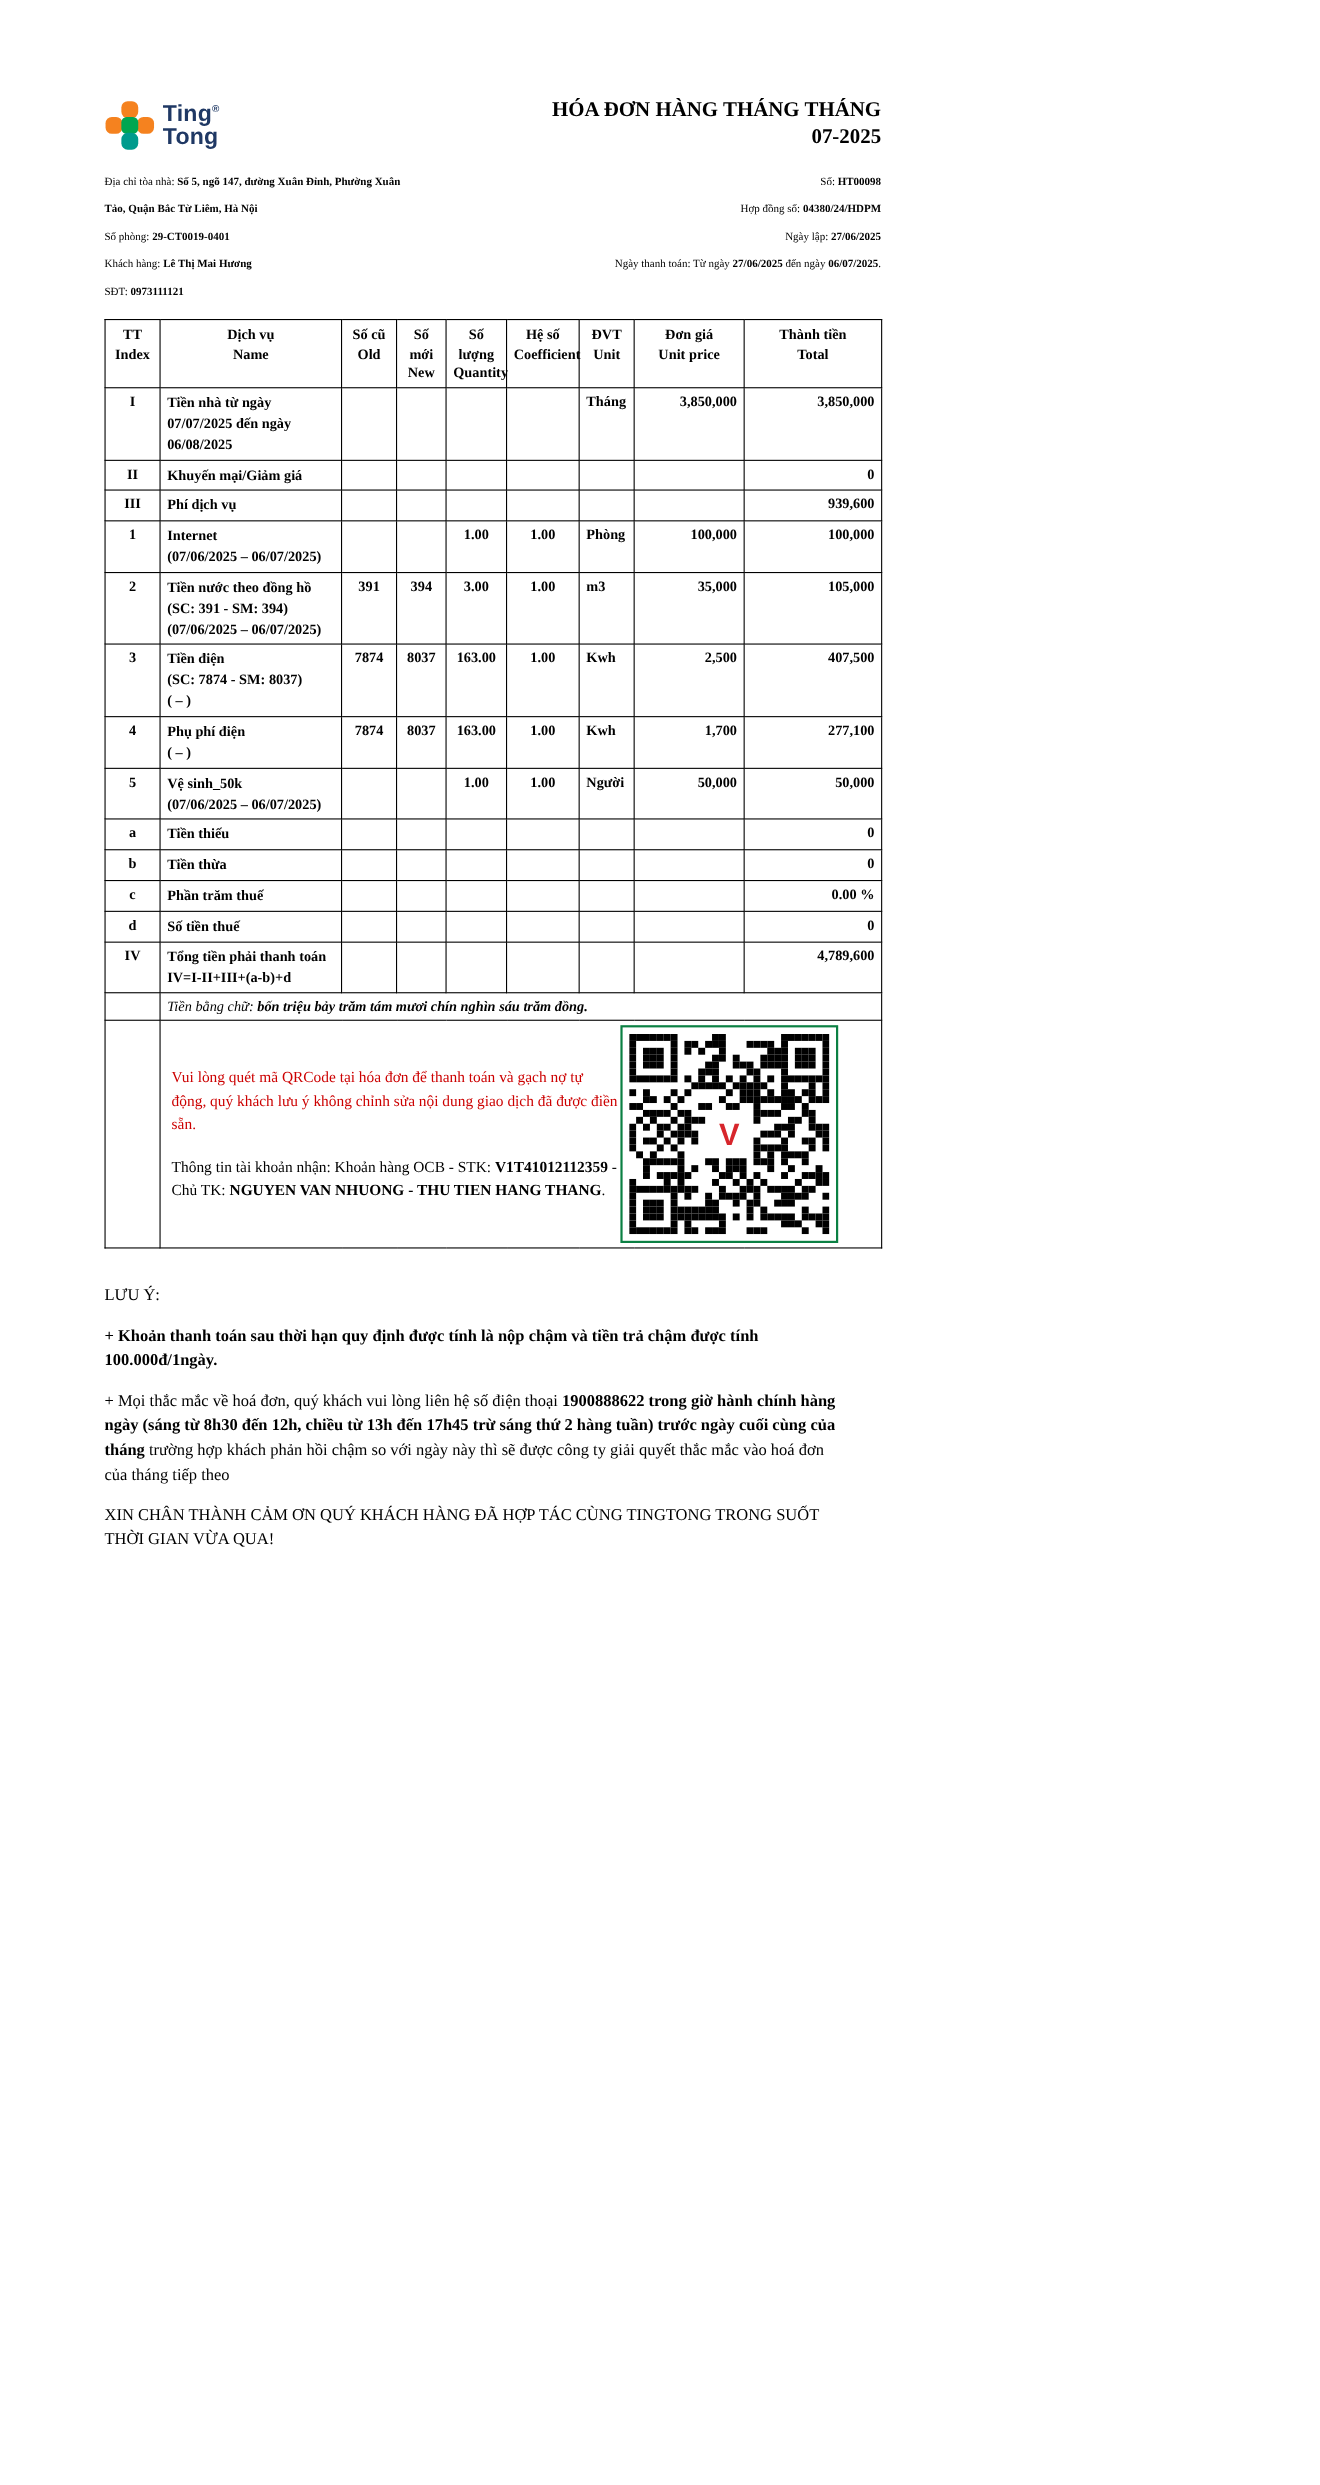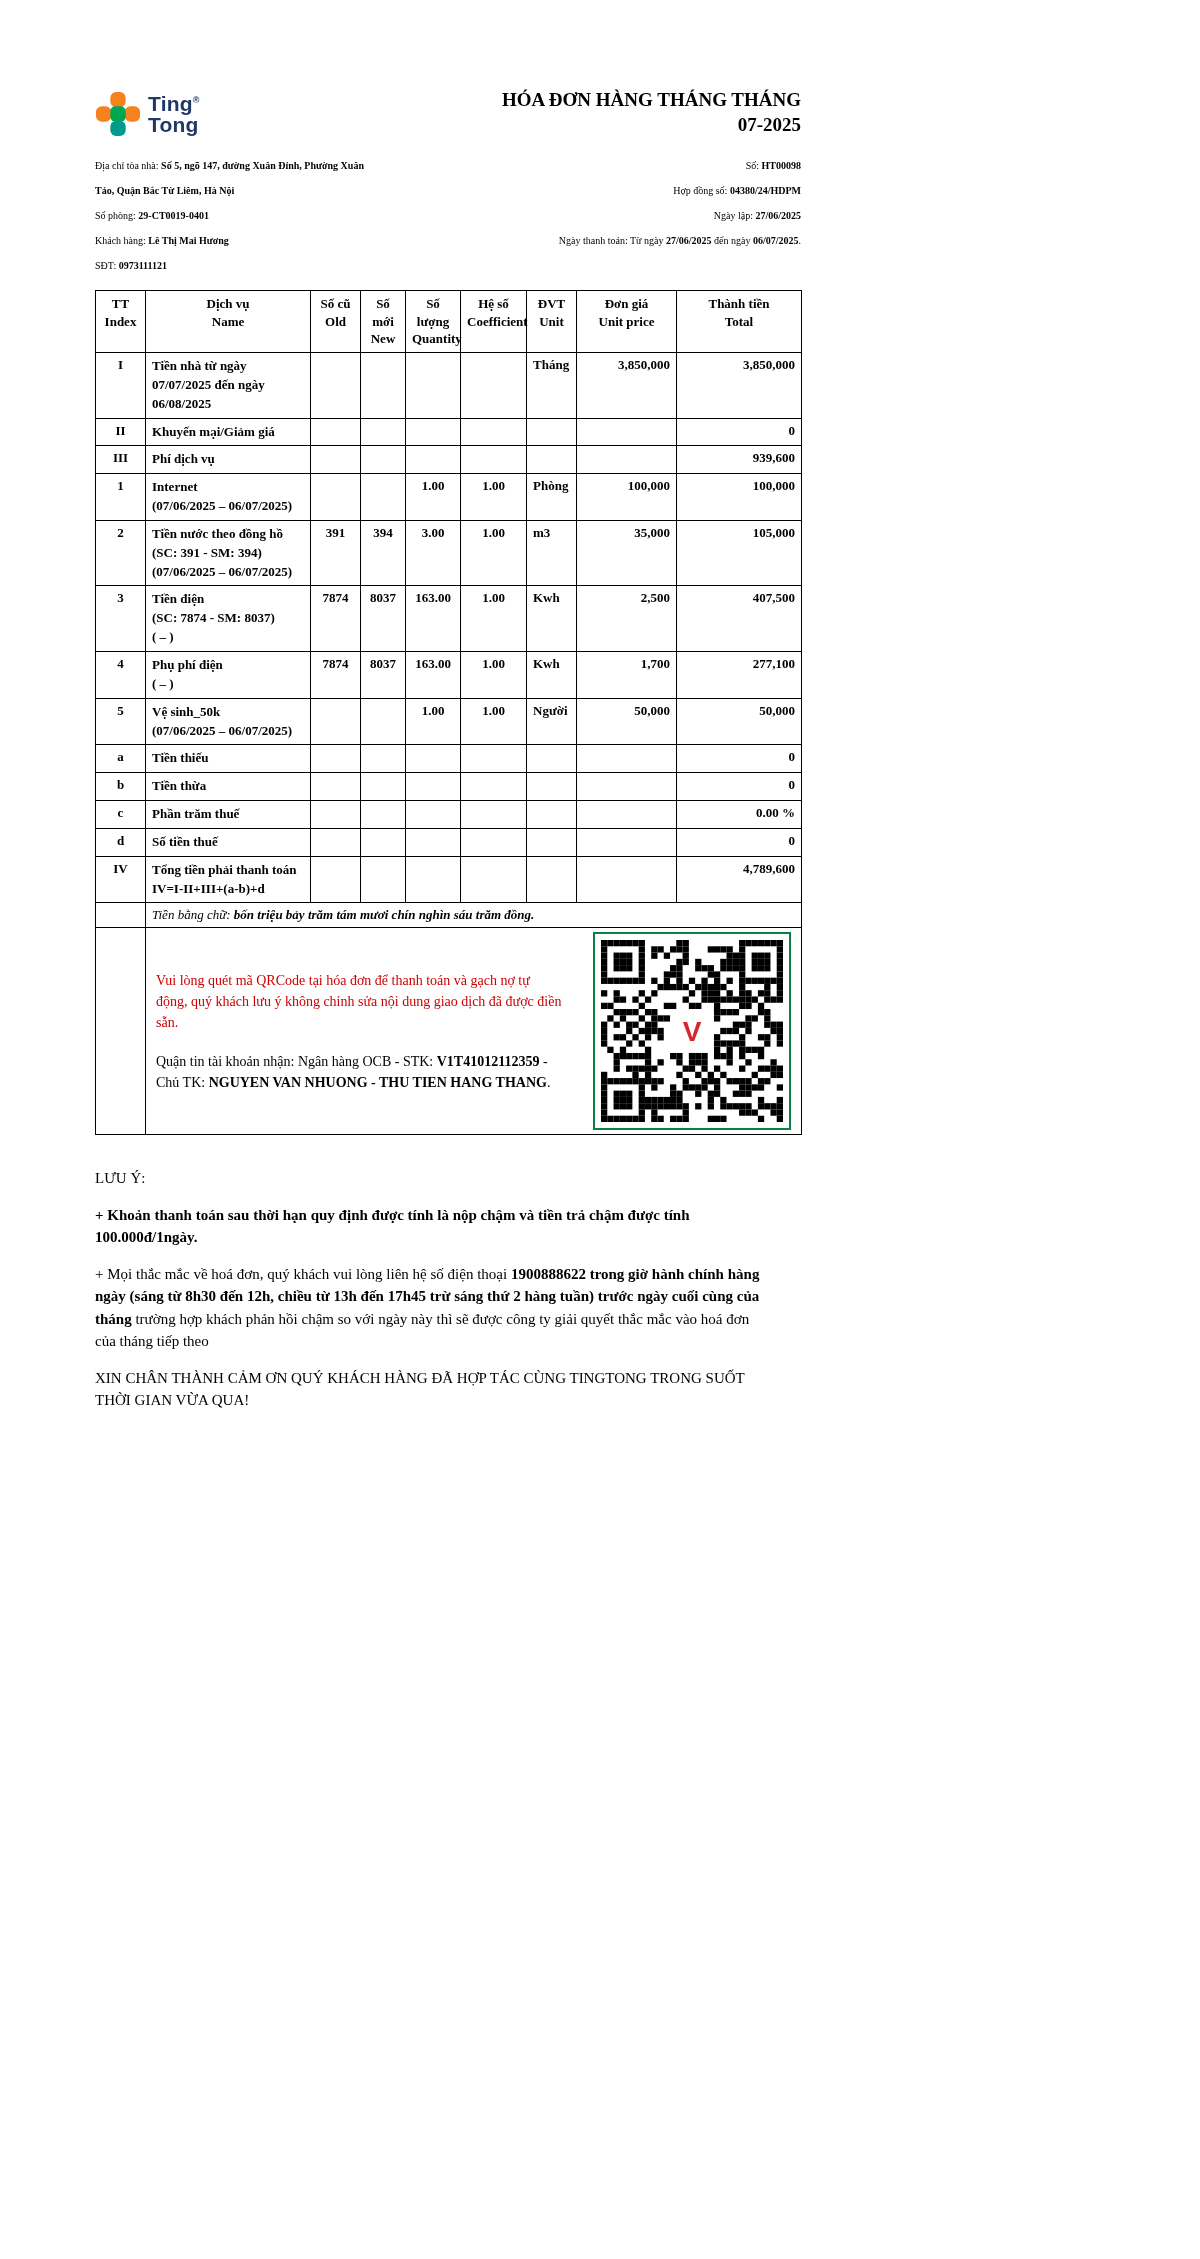--- a/index.html
+++ b/index.html
@@ -32,21 +32,21 @@
   table.inv th, table.inv td { border:1px solid #000; padding:4px 6px; vertical-align:top; }
   table.inv th { text-align:center; line-height:1.35; font-weight:bold; }
   th.hal-l { text-align:left; }
   td.al-l { text-align:left; }
   td.al-c { text-align:center; }
   td.al-r { text-align:right; }
   td .name-line { line-height:1.45; }
 
   .words-cell { font-weight:normal; font-style:italic; padding:6px 8px; }
   .qr-cell { height:204px; vertical-align:middle; }
-  .qr-flex { display:flex; justify-content:space-between; align-items:center; padding:0 4px; }
+  .qr-flex { display:flex; align-items:center; padding:0 4px; }
   .qr-texts { width:408px; font-weight:normal; font-size:14px; line-height:1.5; }
   .qr-red { color:#CC0000; }
   .qr-account { margin-top:18px; color:#000; }
   .qr-box {
     width:198px; height:198px; border:2px solid #0B8043; background:#fff;
     display:flex; align-items:center; justify-content:center; flex:none;
   }
 
   .notes { margin-top:32px; font-size:15px; line-height:1.5; width:666px; }
   .notes p { margin-top:14px; }
@@ -326,21 +326,21 @@
       <tr>
         <td></td>
         <td colspan="8" class="words-cell"><span>Tiền bằng chữ: </span><span class="bold">bốn triệu bảy trăm tám mươi chín nghìn sáu trăm đồng.</span></td>
       </tr>
       <tr>
         <td></td>
         <td colspan="8" class="qr-cell">
           <div class="qr-flex">
             <div class="qr-texts">
               <p class="qr-red">Vui lòng quét mã QRCode tại hóa đơn để thanh toán và gạch nợ tự động, quý khách lưu ý không chỉnh sửa nội dung giao dịch đã được điền sẵn.</p>
-              <p class="qr-account"><span>Quận tin tài khoản nhận: Ngân hàng OCB - STK: </span><span class="bold">V1T41012112359</span><span> - Chủ TK: </span><span class="bold">NGUYEN VAN NHUONG - THU TIEN HANG THANG</span><span>.</span></p>
+              <p class="qr-account"><span>Thông tin tài khoản nhận: Khoản hàng OCB - STK: </span><span class="bold">V1T41012112359</span><span> - Chủ TK: </span><span class="bold">NGUYEN VAN NHUONG - THU TIEN HANG THANG</span><span>.</span></p>
             </div>
             <div class="qr-box">
               <svg id="qr-svg" width="182" height="182" viewBox="0 0 182 182">
                   <g fill="#000">
                     <rect x="0.00" y="0.00" width="6.28" height="6.28"></rect>
                     <rect x="6.28" y="0.00" width="6.28" height="6.28"></rect>
                     <rect x="12.55" y="0.00" width="6.28" height="6.28"></rect>
                     <rect x="18.83" y="0.00" width="6.28" height="6.28"></rect>
                     <rect x="25.10" y="0.00" width="6.28" height="6.28"></rect>
                     <rect x="31.38" y="0.00" width="6.28" height="6.28"></rect>

